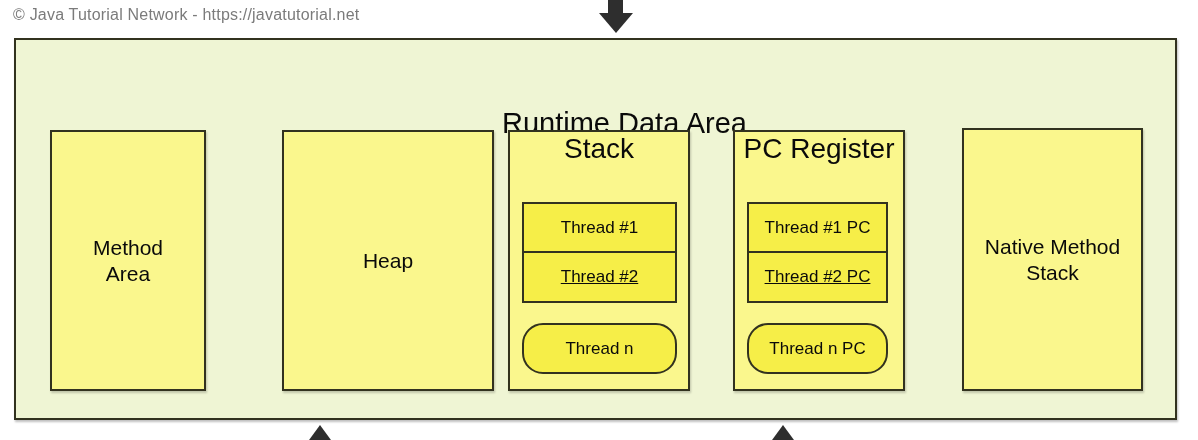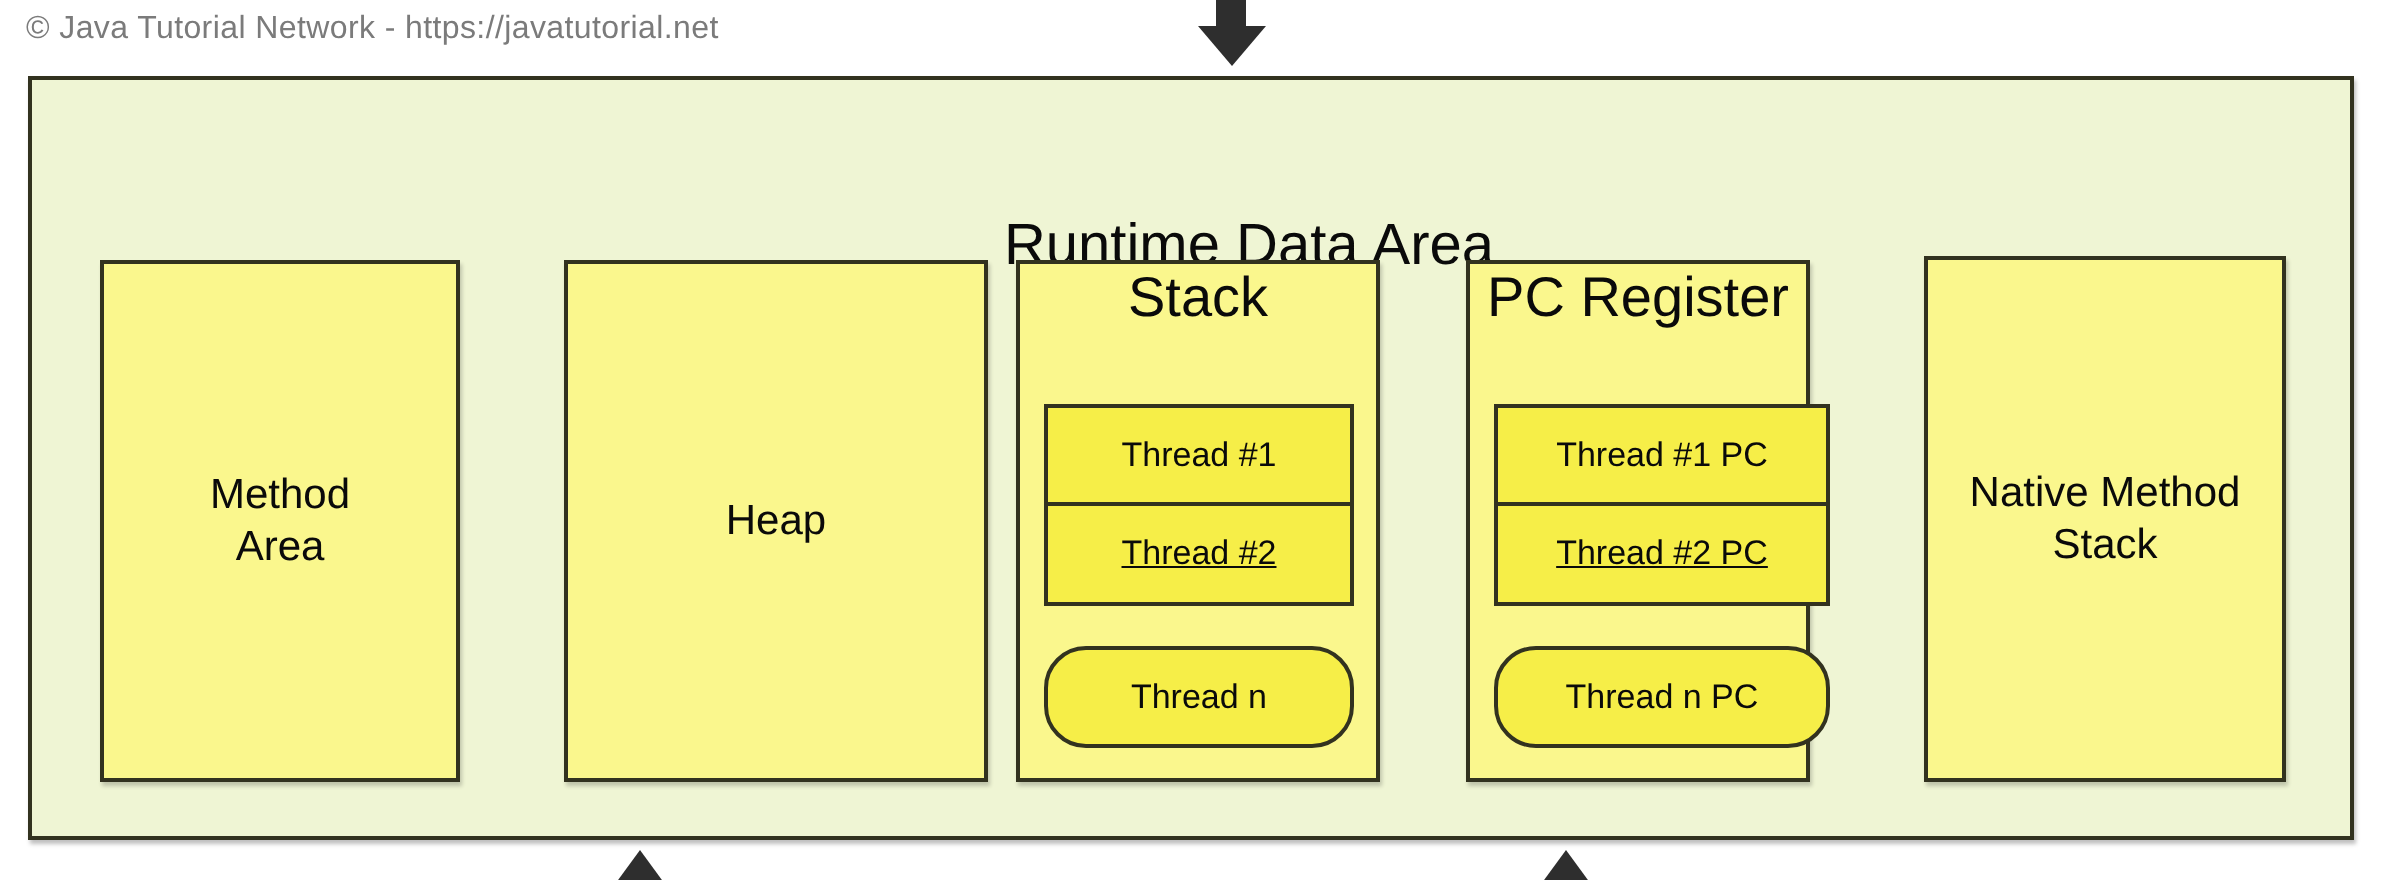--- a/index.html
+++ b/index.html
@@ -95,21 +95,21 @@
     justify-content: center;
   }
   .box-label {
     font-size: 21px;
     line-height: 1.22;
     color: #0a0a0a;
     text-align: center;
   }
   .box-label.wrap-narrow { max-width: 110px; }
   .box-label.wrap-mid    { max-width: 165px; }
-  .box.method { left: 34px;  top: 90px; width: 180px; height: 261px; }
+  .box.method { left: 34px;  top: 90px; width: 156px; height: 261px; }
   .box.heap   { left: 266px; top: 90px; width: 212px; height: 261px; }
   .box.stack  { left: 492px; top: 90px; width: 182px; height: 261px; }
   .box.pc     { left: 717px; top: 90px; width: 172px; height: 261px; }
   .box.native { left: 946px; top: 88px; width: 181px; height: 263px; }
   .group-title {
     position: absolute;
     left: 0;
     right: 0;
     top: 4px;
     text-align: center;
@@ -123,21 +123,21 @@
     background: #f6ee48;
     border: 2px solid #32321f;
     display: flex;
     align-items: center;
     justify-content: center;
     font-size: 17px;
     color: #0a0a0a;
     white-space: nowrap;
   }
   .box.stack .thread { left: 12px; width: 155px; }
-  .box.pc    .thread { left: 12px; width: 168px; }
+  .box.pc    .thread { left: 12px; width: 141px; }
   .thread.t1 { top: 50px;  height: 51px; margin-top: 20px; }
   .thread.t2 { top: 119px; height: 52px; text-decoration: underline; }
   .thread.t3 { top: 191px; height: 51px; border-radius: 21px; }
 </style>
 </head>
 <body>
 
 <div class="page">
 
   <div class="watermark">© Java Tutorial Network - https://javatutorial.net</div>

